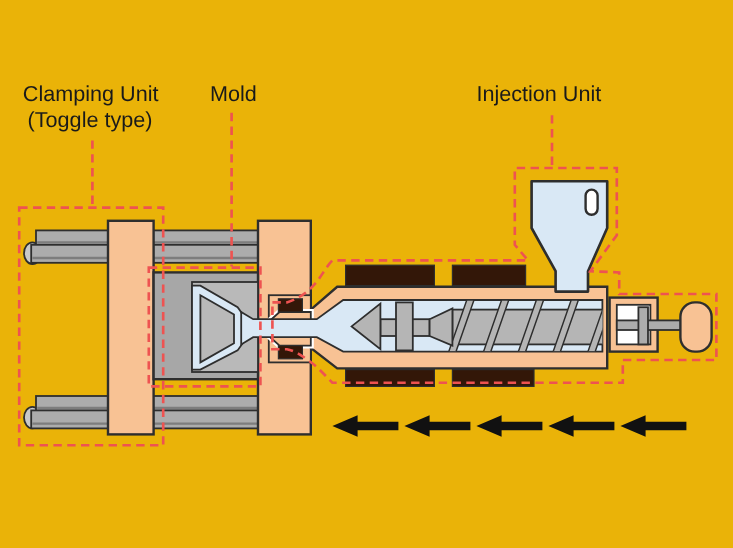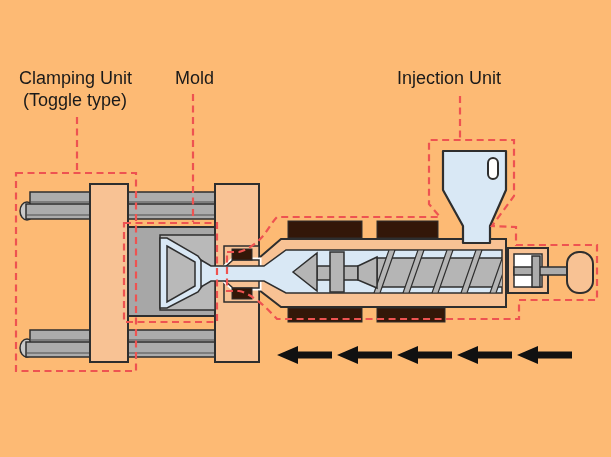--- a/index.html
+++ b/index.html
@@ -1,16 +1,16 @@
 <!DOCTYPE html>
 <html><head>
 <meta charset="utf-8">
 <style>
   html,body{margin:0;padding:0;background:#ffffff;}
-  .stage{width:611px;height:457px;background:#fdba74;position:relative;overflow:hidden;}
+  .stage{width:611px;height:457px;background:#eab308;position:relative;overflow:hidden;}
   svg{display:block;}
   text{font-family:"Liberation Sans","DejaVu Sans",sans-serif;font-size:18px;fill:#1a1a1a;}
 </style>
 </head>
 <body>
 
 <div class="stage">
 <svg width="611" height="457" viewBox="0 0 611 457">
 
   <g>

